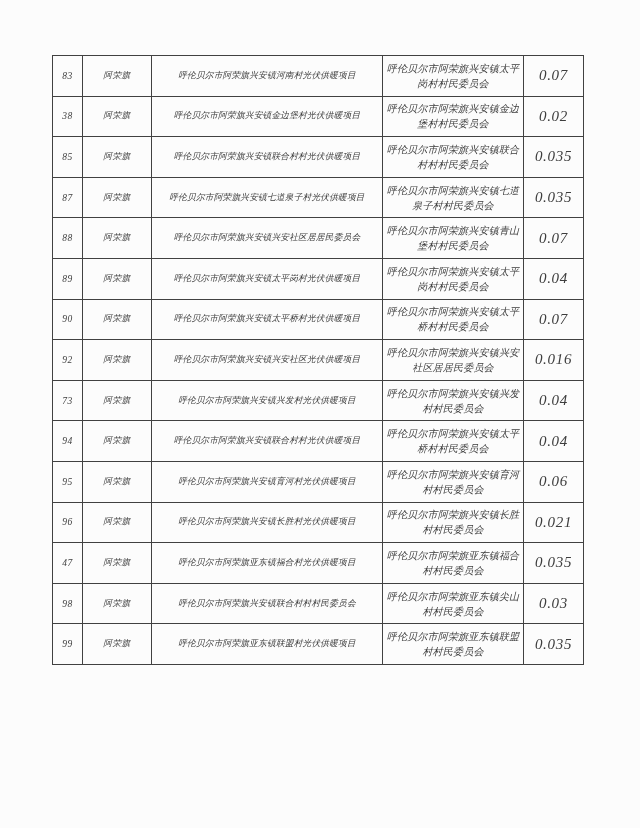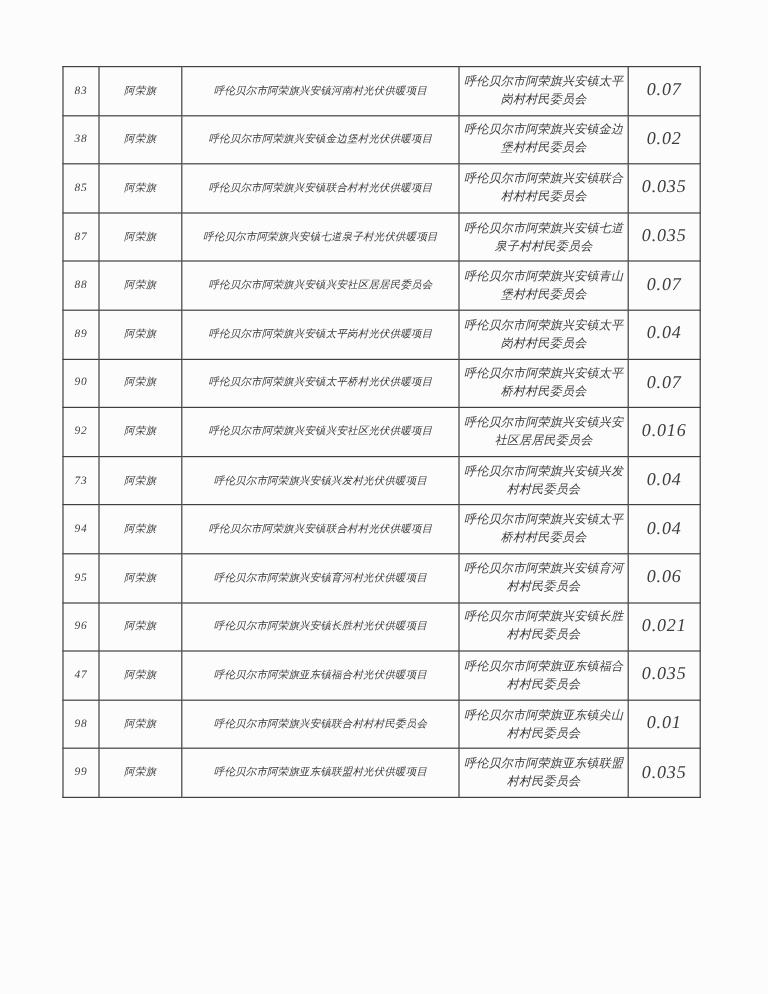--- a/index.html
+++ b/index.html
@@ -173,21 +173,21 @@
     <td class="cell-region">阿荣旗</td>
     <td class="cell-project">呼伦贝尔市阿荣旗亚东镇福合村光伏供暖项目</td>
     <td class="cell-committee">呼伦贝尔市阿荣旗亚东镇福合村村民委员会</td>
     <td class="cell-value">0.035</td>
   </tr>
         <tr>
     <td class="cell-no">98</td>
     <td class="cell-region">阿荣旗</td>
     <td class="cell-project">呼伦贝尔市阿荣旗兴安镇联合村村村民委员会</td>
     <td class="cell-committee">呼伦贝尔市阿荣旗亚东镇尖山村村民委员会</td>
-    <td class="cell-value">0.01</td>
+    <td class="cell-value">0.03</td>
   </tr>
         <tr>
     <td class="cell-no">99</td>
     <td class="cell-region">阿荣旗</td>
     <td class="cell-project">呼伦贝尔市阿荣旗亚东镇联盟村光伏供暖项目</td>
     <td class="cell-committee">呼伦贝尔市阿荣旗亚东镇联盟村村民委员会</td>
     <td class="cell-value">0.035</td>
   </tr>
       </tbody>
   </table>

